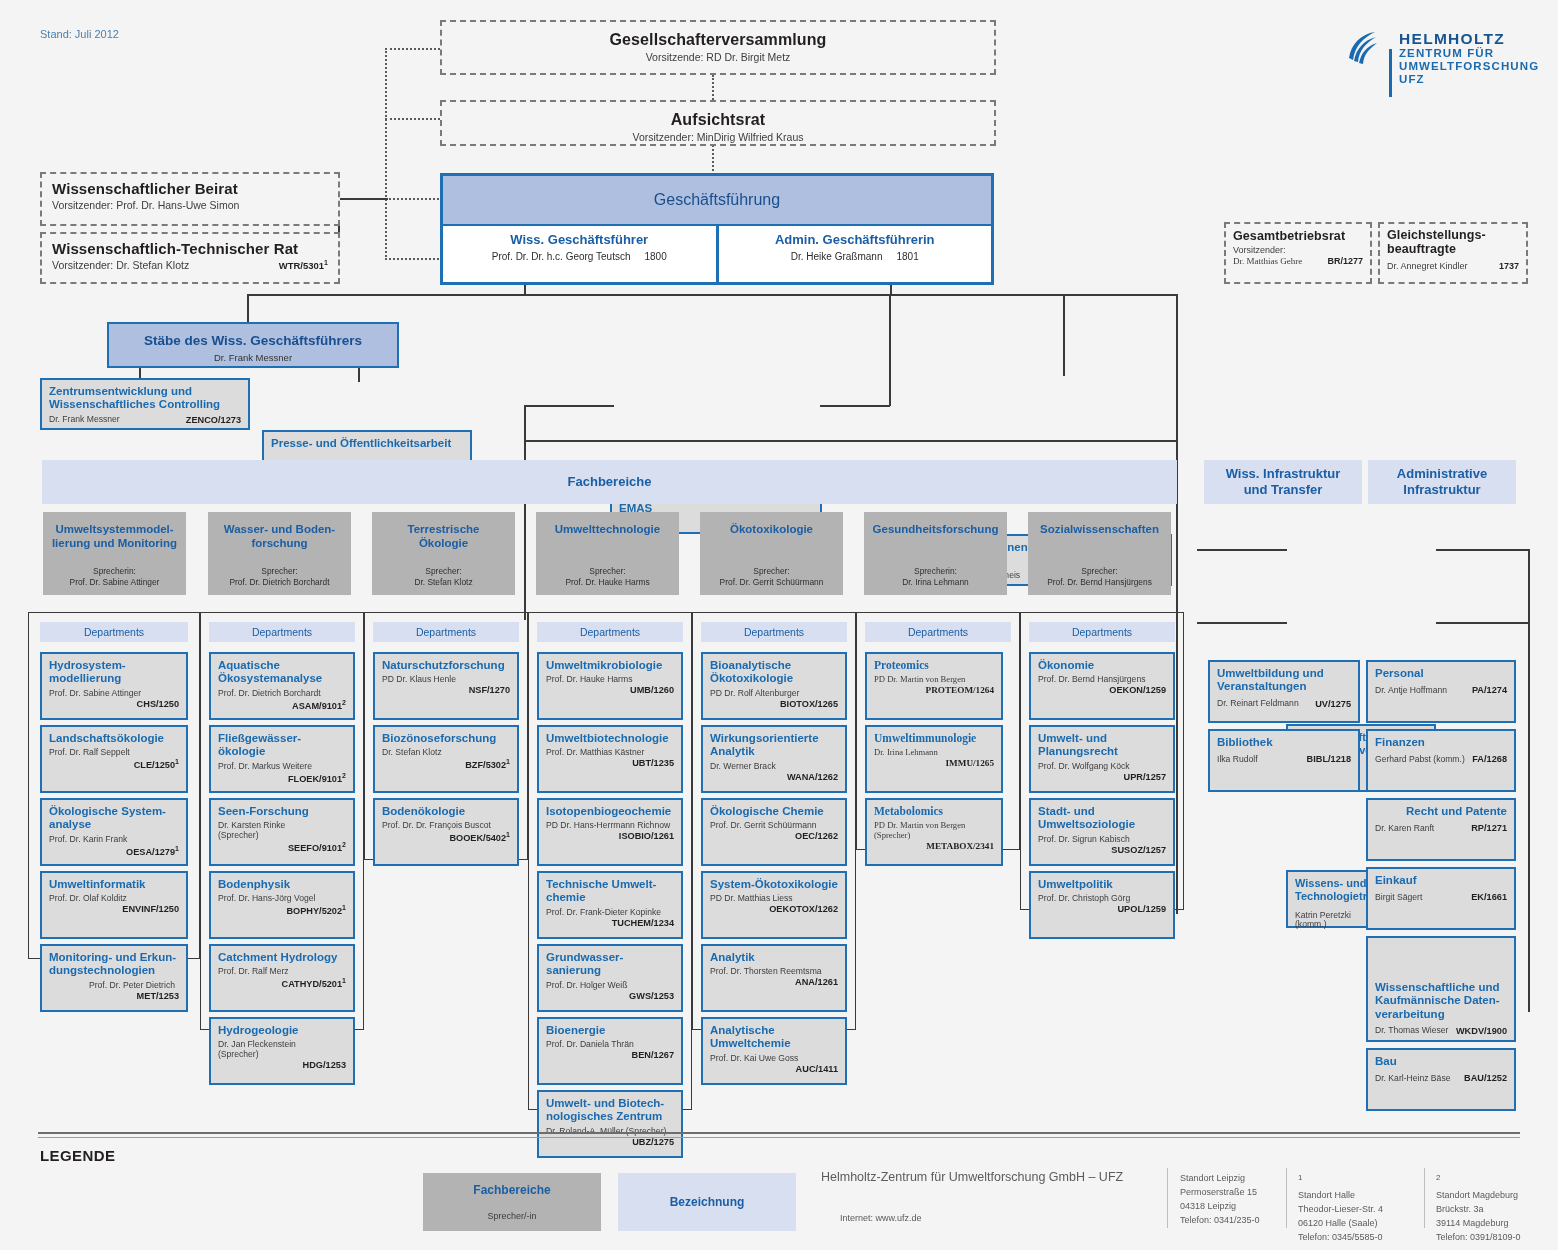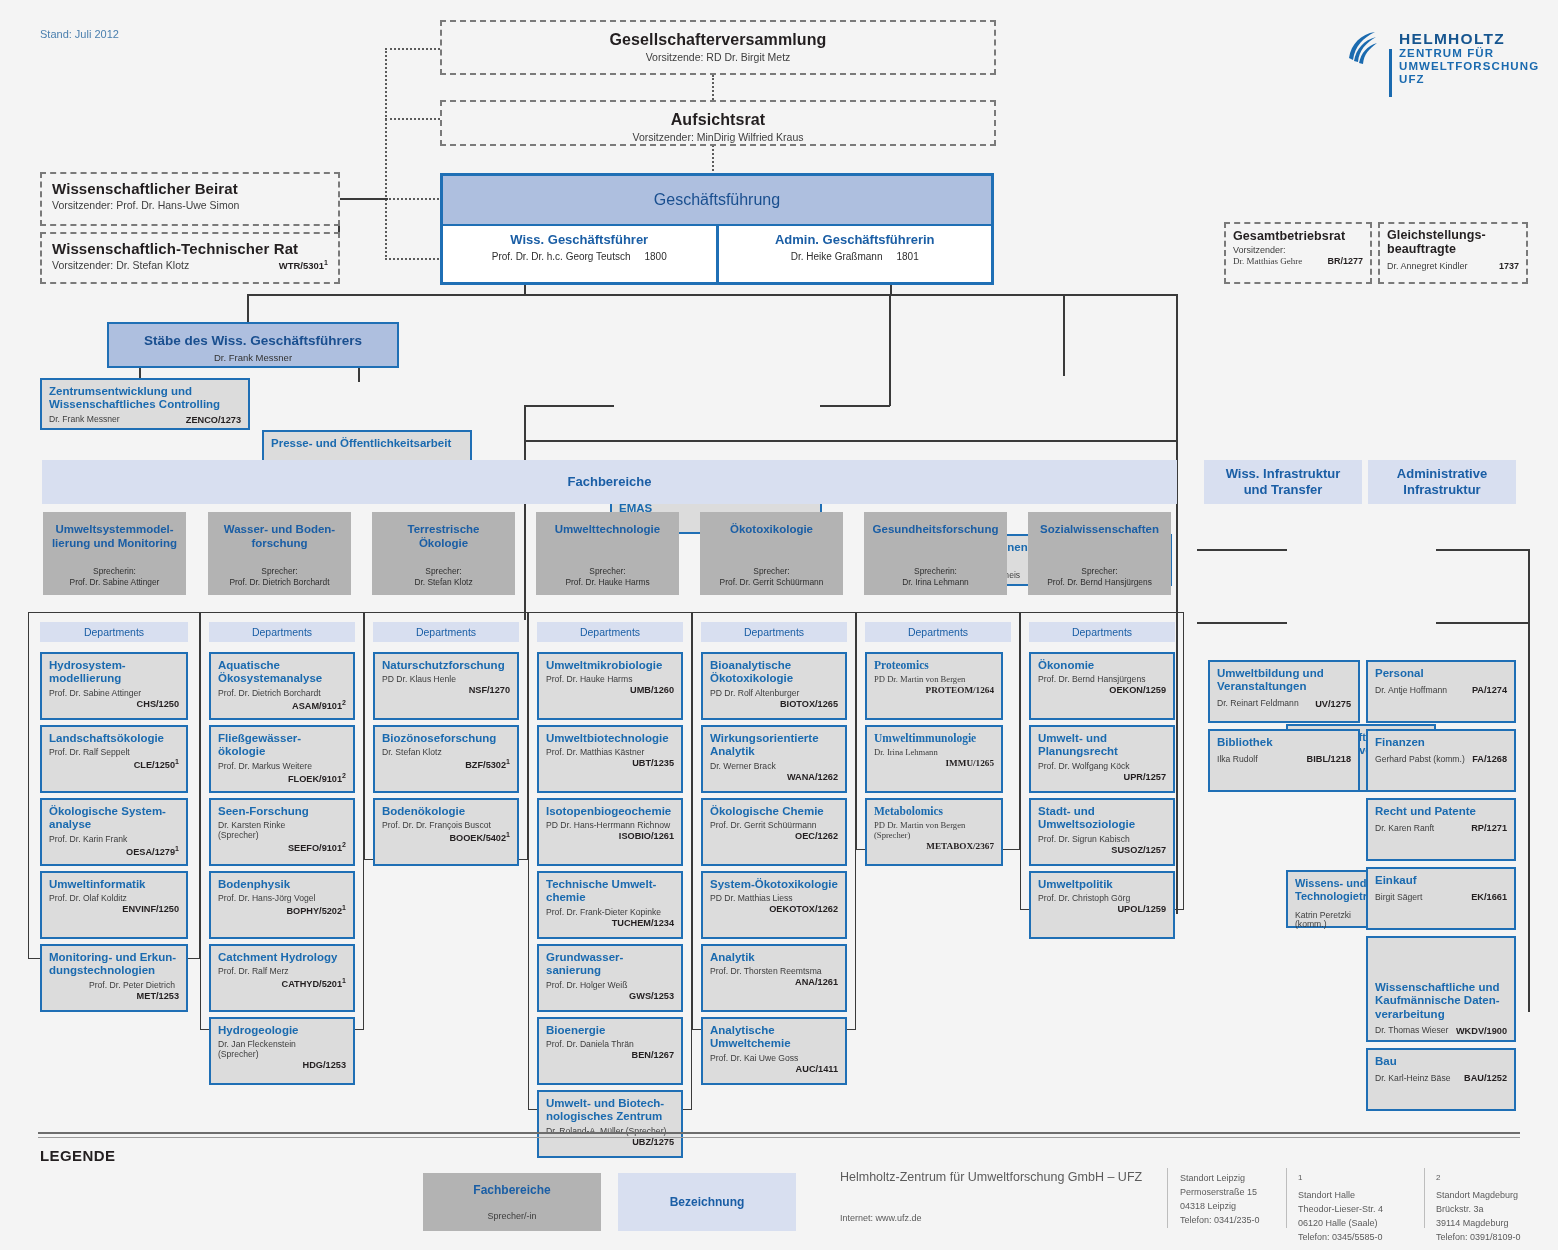--- a/index.html
+++ b/index.html
@@ -484,21 +484,21 @@
       </div>
       <div class="unit" style="margin-bottom: 5px; min-height: 55px;">
         <div class="ttl" style="white-space: pre-line;">Umweltimmunologie</div>
         <div class="who" style="white-space: pre-line; margin-top: 3px;">Dr. Irina Lehmann</div>
         <div class="code"><span>IMMU/1265</span></div>
       </div>
       <div class="unit" style="margin-bottom: 5px; min-height: 55px;">
         <div class="ttl" style="white-space: pre-line;">Metabolomics</div>
         <div class="who" style="white-space: pre-line; margin-top: 3px;">PD Dr. Martin von Bergen
 (Sprecher)</div>
-        <div class="code"><span>METABOX/2367</span></div>
+        <div class="code"><span>METABOX/2341</span></div>
       </div>
     </div>
   <div class="abs" id="deptcol6" style="left:1029px;top:652px;width:146px;">
       <div class="unit" style="margin-bottom: 5px; min-height: 55px;">
         <div class="ttl" style="white-space: pre-line;">Ökonomie</div>
         <div class="who" style="white-space: pre-line; margin-top: 3px;">Prof. Dr. Bernd Hansjürgens</div>
         <div class="code"><span>OEKON/1259</span></div>
       </div>
       <div class="unit" style="margin-bottom: 5px; min-height: 55px;">
         <div class="ttl" style="white-space: pre-line;">Umwelt- und
@@ -563,21 +563,21 @@
         </div>
       </div>
       <div class="unit" style="margin-bottom: 6px; min-height: 50px;">
         <div class="ttl" style="white-space: pre-line;">Finanzen</div>
         <div class="row" style="margin-top: 5px;">
           <div class="who">Gerhard Pabst (komm.)</div>
           <div class="code">FA/1268</div>
         </div>
       </div>
       <div class="unit" style="margin-bottom: 6px; min-height: 50px;">
-        <div class="ttl" style="white-space: pre-line;">Recht und Patente</div>
+        <div class="ttl" style="white-space: pre-line; text-align: right;">Recht und Patente</div>
         <div class="row" style="margin-top: 5px;">
           <div class="who">Dr. Karen Ranft</div>
           <div class="code">RP/1271</div>
         </div>
       </div>
       <div class="unit" style="margin-bottom: 6px; min-height: 50px;">
         <div class="ttl" style="white-space: pre-line;">Einkauf</div>
         <div class="row" style="margin-top: 5px;">
           <div class="who">Birgit Sägert</div>
           <div class="code">EK/1661</div>
@@ -615,21 +615,21 @@
 
   <div class="abs legflat" style="left:423px;top:1173px;width:178px;height:58px;background:#b3b3b3;">
     <div class="a">Fachbereiche</div>
     <div class="b">Sprecher/-in</div>
   </div>
 
   <div class="abs legflat" style="left:618px;top:1173px;width:178px;height:58px;background:#d8dff0;">
     <div class="a">Bezeichnung</div>
   </div>
 
-  <div class="abs footname" style="left:840px;top:1170px;">Helmholtz-Zentrum für Umweltforschung GmbH  –  UFZ</div>
+  <div class="abs footname" style="left:821px;top:1170px;">Helmholtz-Zentrum für Umweltforschung GmbH  –  UFZ</div>
   <div class="abs footnet" style="left:840px;top:1213px;">Internet: www.ufz.de</div>
 
   <div class="abs vrule" style="left:1167px;top:1168px;height:60px;"></div>
   <div class="abs vrule" style="left:1286px;top:1168px;height:60px;"></div>
   <div class="abs vrule" style="left:1424px;top:1168px;height:60px;"></div>
 
   <div class="abs addr" id="site0" style="left:1180px;top:1172px;width:110px;">
       <div>Standort Leipzig</div>
       <div>Permoserstraße 15</div>
       <div>04318 Leipzig</div>

